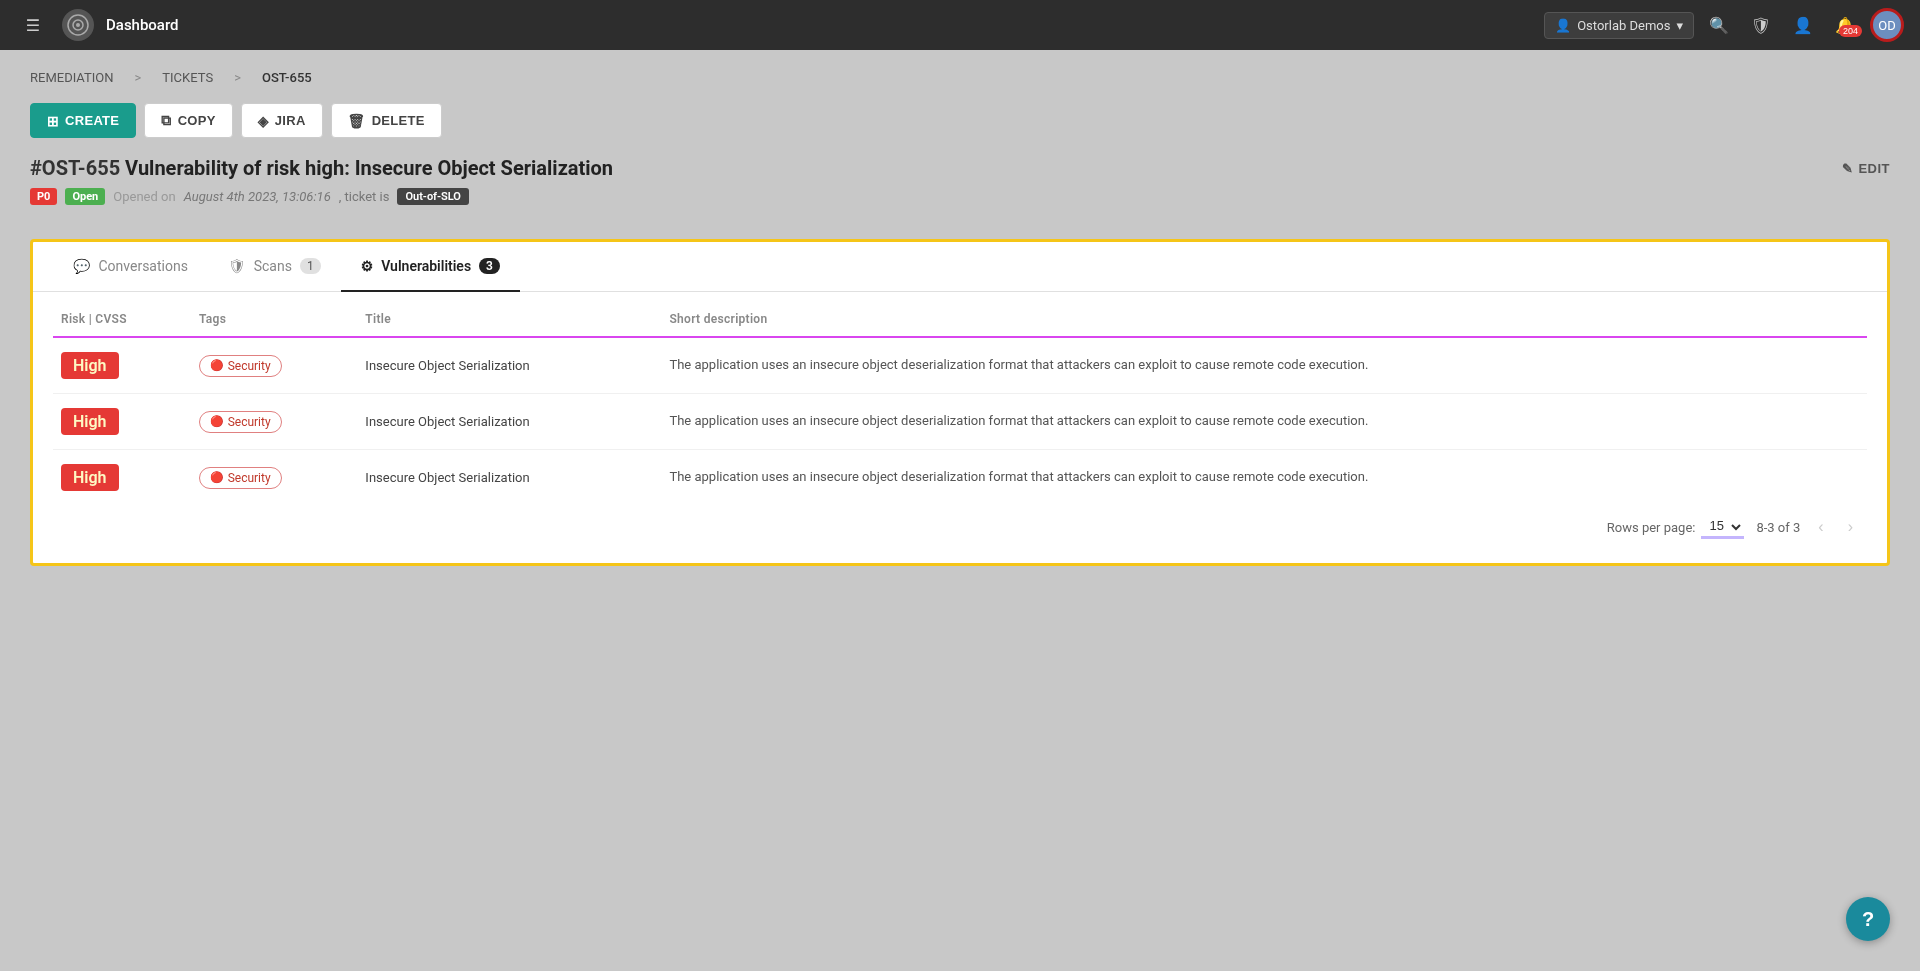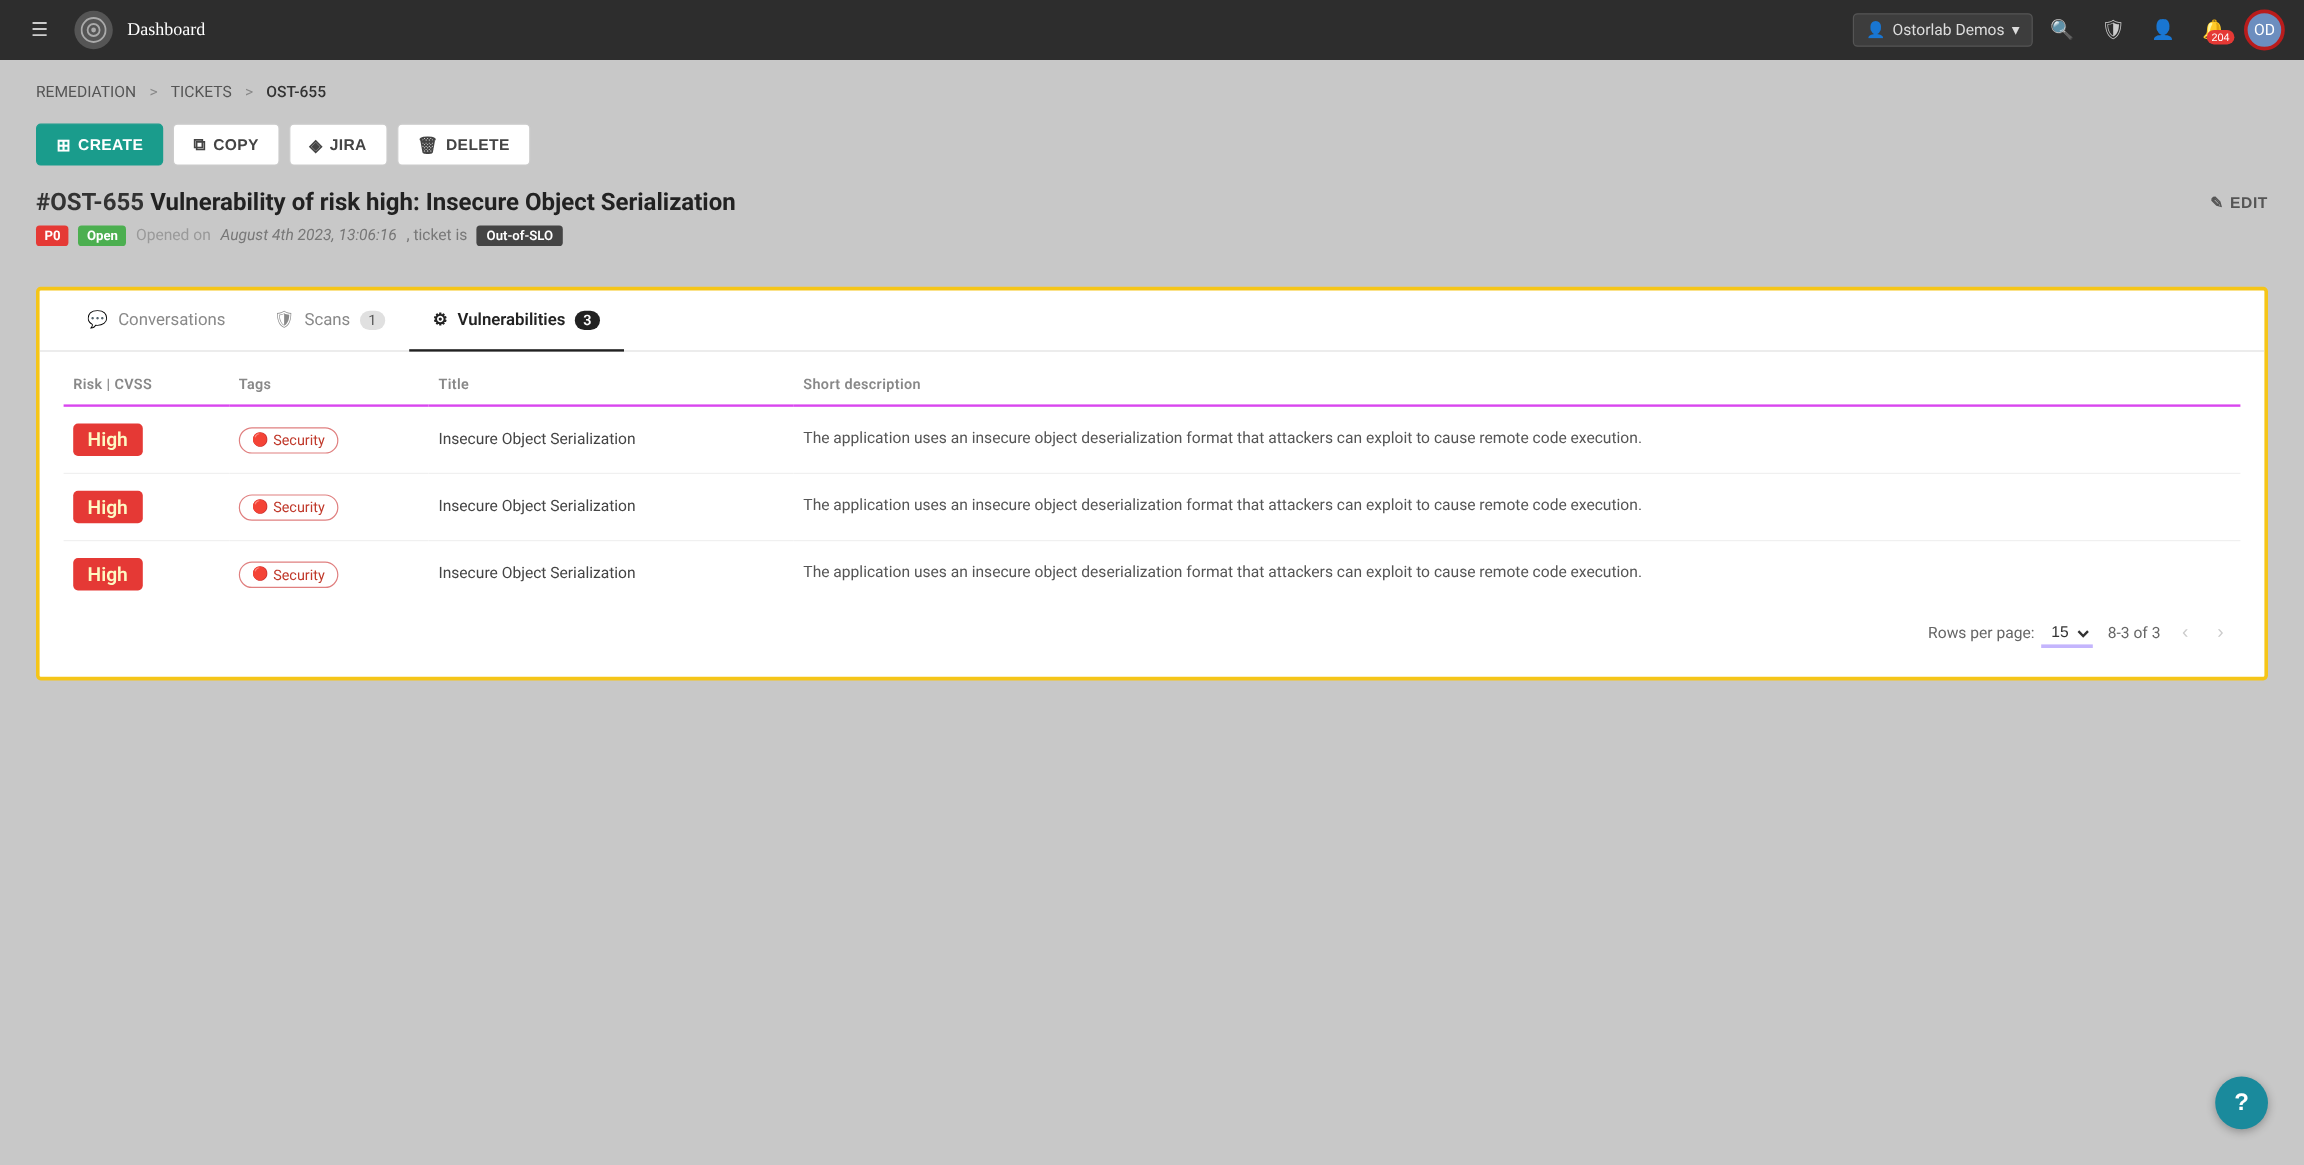--- a/index.html
+++ b/index.html
@@ -38,21 +38,20 @@
       align-items: center;
       justify-content: center;
       color: #ccc;
       font-size: 14px;
       font-weight: bold;
     }
     .topnav-title {
       color: #fff;
       font-size: 15px;
       font-weight: 500;
-      font-family: Liberation Serif, serif;
     }
     .topnav-right {
       display: flex;
       align-items: center;
       gap: 8px;
     }
     .org-selector {
       display: flex;
       align-items: center;
       gap: 6px;
@@ -109,21 +108,21 @@
     .main-content {
       background: #c8c8c8;
       min-height: calc(971px - 50px);
       padding: 20px 30px;
     }
 
     
     .breadcrumb {
       display: flex;
       align-items: center;
-      gap: 11px;
+      gap: 21px;
       margin-bottom: 18px;
       font-size: 13px;
       color: #555;
     }
     .breadcrumb-link {
       color: #555;
       text-decoration: none;
       cursor: pointer;
     }
     .breadcrumb-sep { color: #888; }

